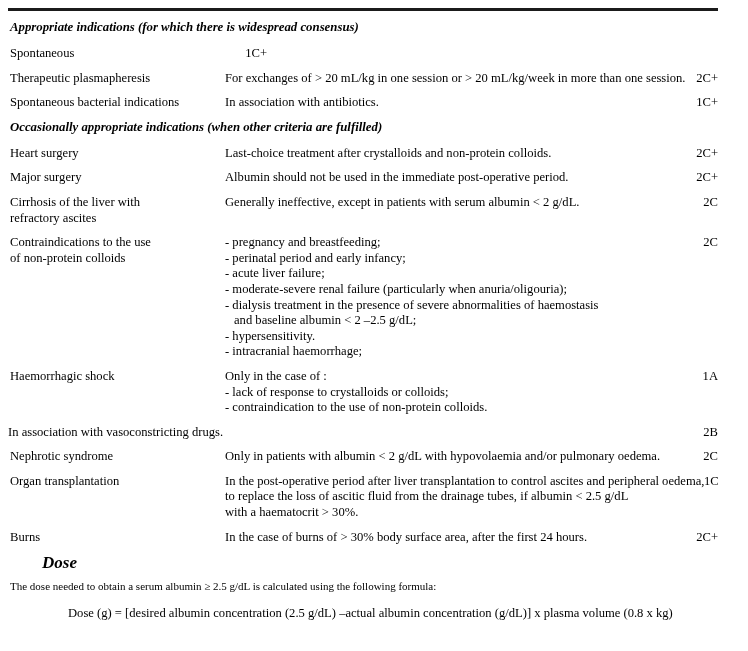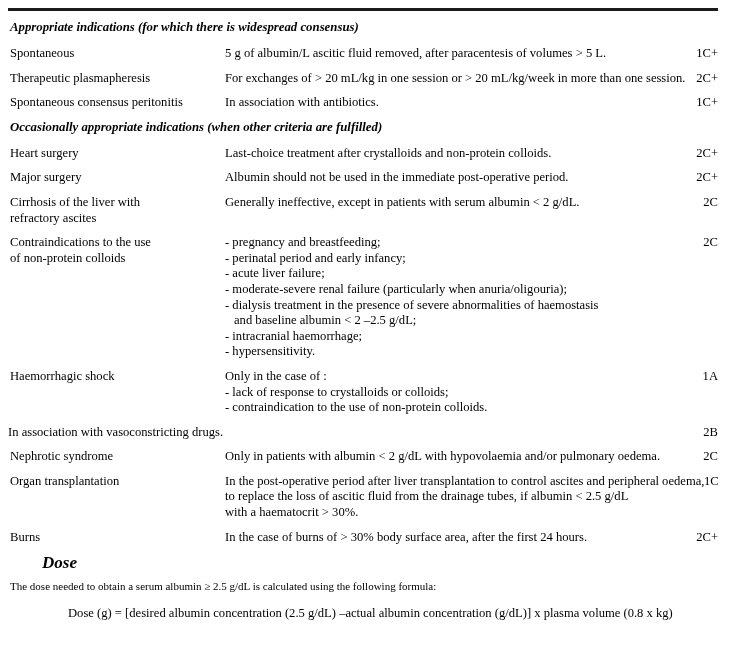--- a/index.html
+++ b/index.html
@@ -129,36 +129,33 @@
 
     <div class="rule-thick"></div>
 
 
     <div class="rule-thin"></div>
 
     <div class="section-head">Appropriate indications (for which there is widespread consensus)</div>
 
     <div class="row data-row">
       <div class="col-ind">Spontaneous</div>
-      <div class="col-notes">
-        <span class="note-line">5 g of albumin/L ascitic fluid removed, after paracentesis of volumes &gt; 5 L.</span>
-      </div>
       <div class="col-gor">1C+</div>
     </div>
 
     <div class="row data-row">
       <div class="col-ind">Therapeutic plasmapheresis</div>
       <div class="col-notes">
         <span class="note-line">For exchanges of &gt; 20 mL/kg in one session or &gt; 20 mL/kg/week in more than one session.</span>
       </div>
       <div class="col-gor">2C+</div>
     </div>
 
     <div class="row data-row">
-      <div class="col-ind">Spontaneous consensus peritonitis</div>
+      <div class="col-ind">Spontaneous bacterial indications</div>
       <div class="col-notes">
         <span class="note-line">In association with antibiotics.</span>
       </div>
       <div class="col-gor">1C+</div>
     </div>
 
     <div class="section-head">Occasionally appropriate indications (when other criteria are fulfilled)</div>
 
     <div class="row data-row">
       <div class="col-ind">Heart surgery</div>
@@ -192,22 +189,22 @@
         <span class="note-line">Contraindications to the use</span>
         <span class="note-line">of non-protein colloids</span>
       </div>
       <div class="col-notes">
         <span class="bullet-line">- pregnancy and breastfeeding;</span>
         <span class="bullet-line">- perinatal period and early infancy;</span>
         <span class="bullet-line">- acute liver failure;</span>
         <span class="bullet-line">- moderate-severe renal failure (particularly when anuria/oligouria);</span>
         <span class="bullet-line">- dialysis treatment in the presence of severe abnormalities of haemostasis</span>
         <span class="bullet-cont">and baseline albumin &lt; 2 –2.5 g/dL;</span>
+        <span class="bullet-line">- hypersensitivity.</span>
         <span class="bullet-line">- intracranial haemorrhage;</span>
-        <span class="bullet-line">- hypersensitivity.</span>
       </div>
       <div class="col-gor">2C</div>
     </div>
 
     <div class="row data-row">
       <div class="col-ind">Haemorrhagic shock</div>
       <div class="col-notes">
         <span class="note-line">Only in the case of :</span>
         <span class="bullet-line">- lack of response to crystalloids or colloids;</span>
         <span class="bullet-line">- contraindication to the use of non-protein colloids.</span>

